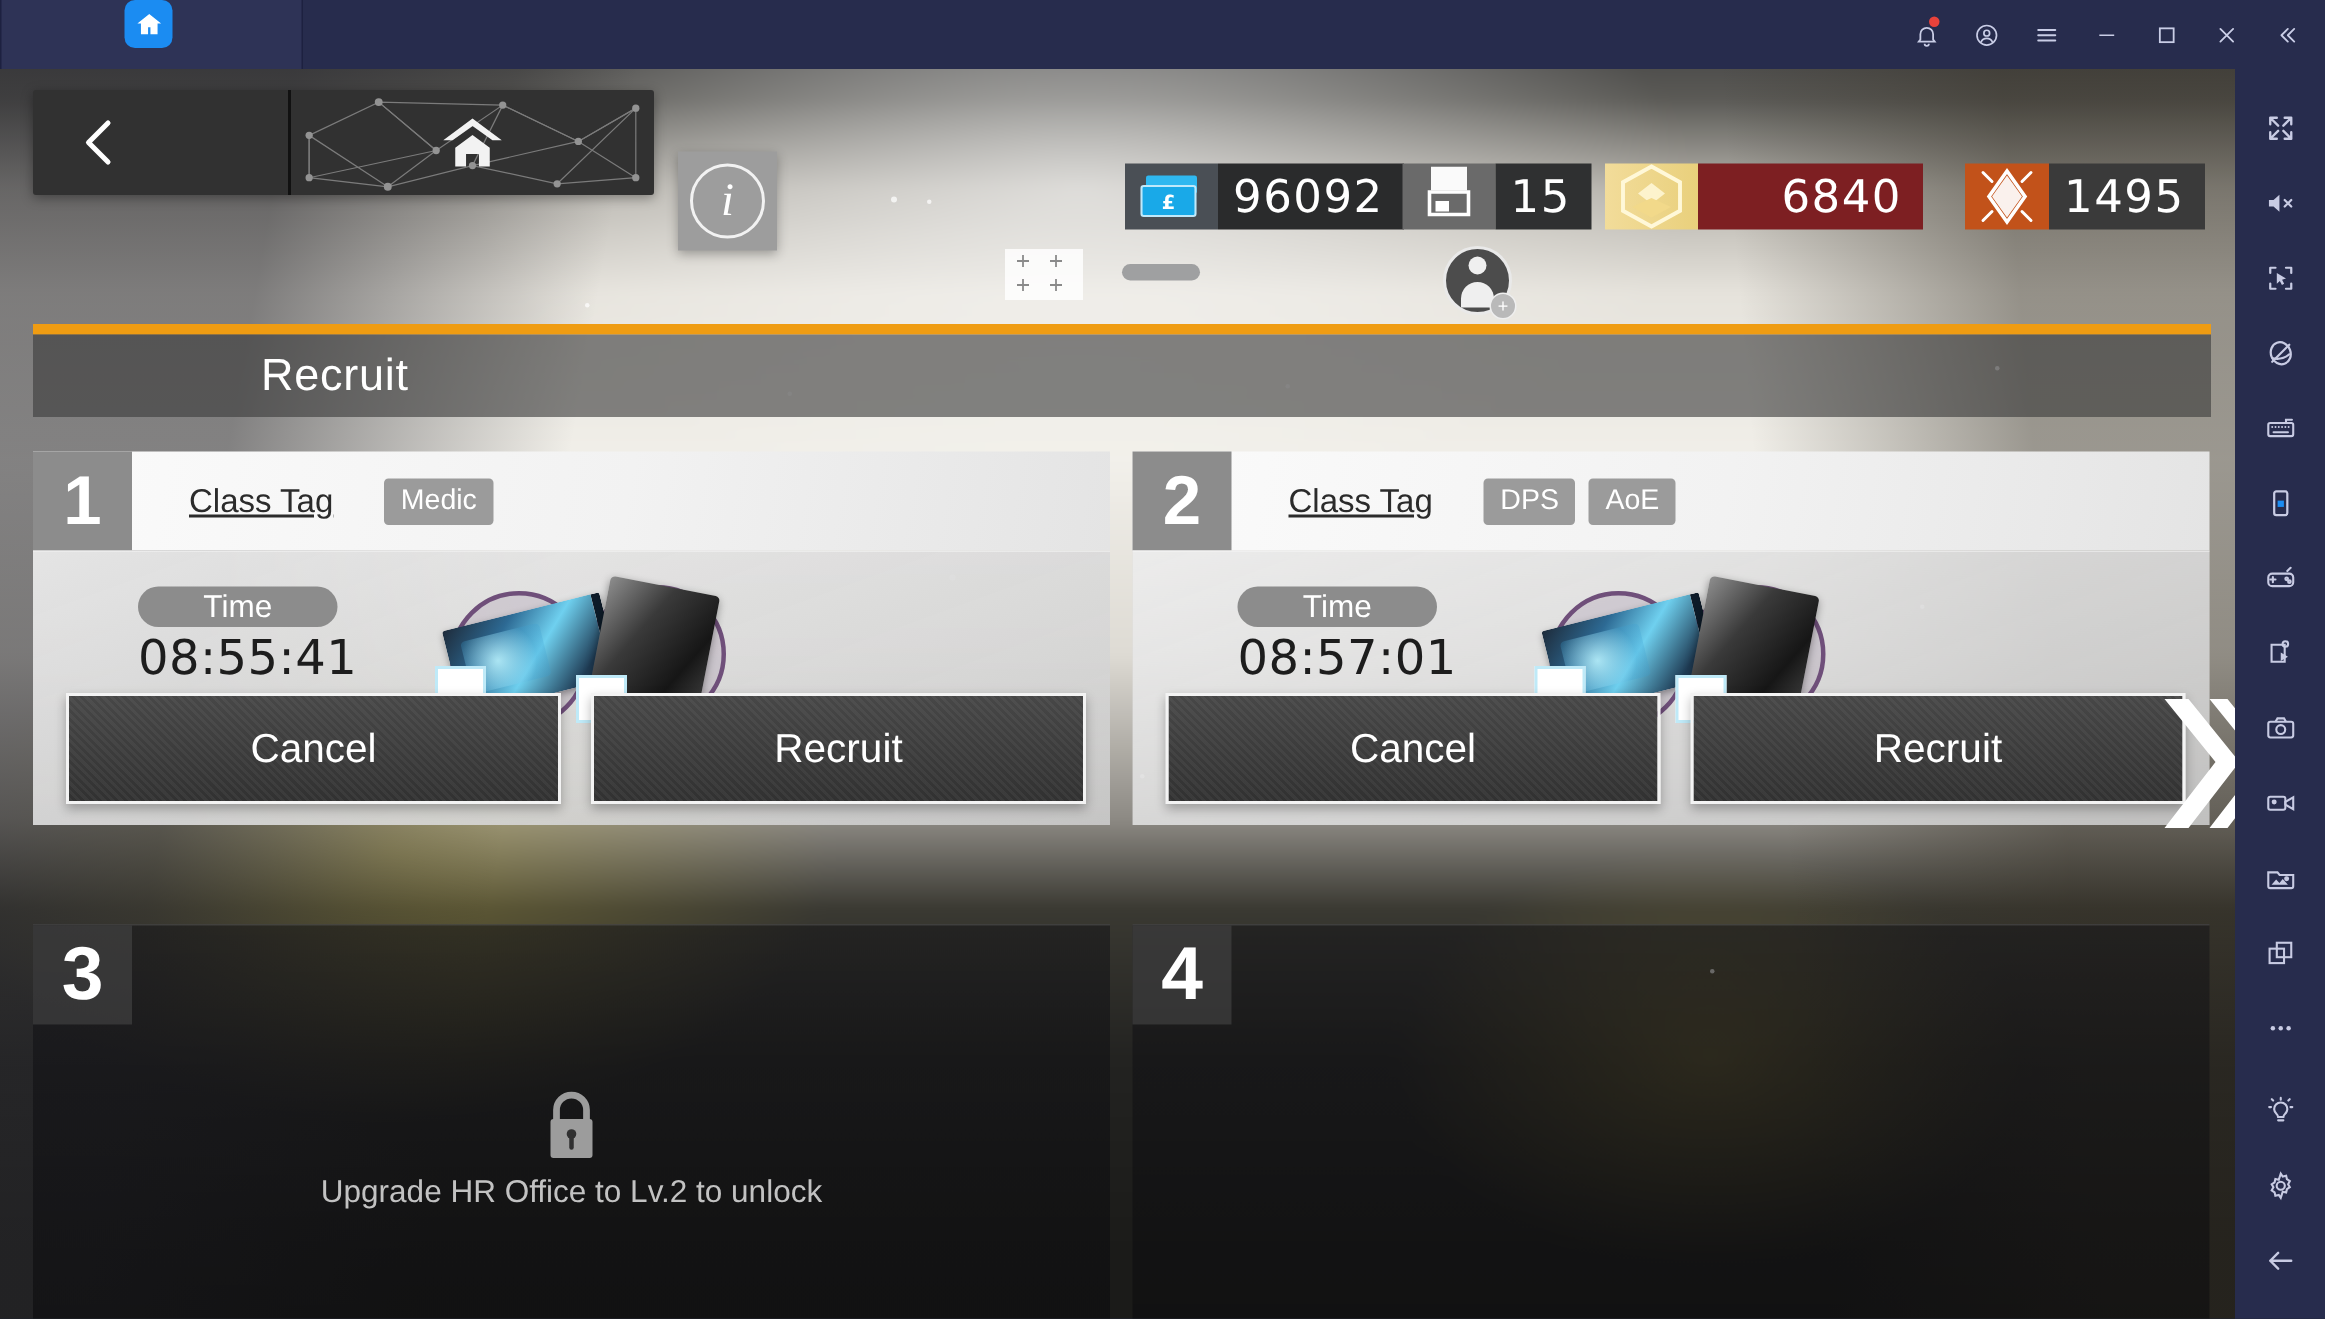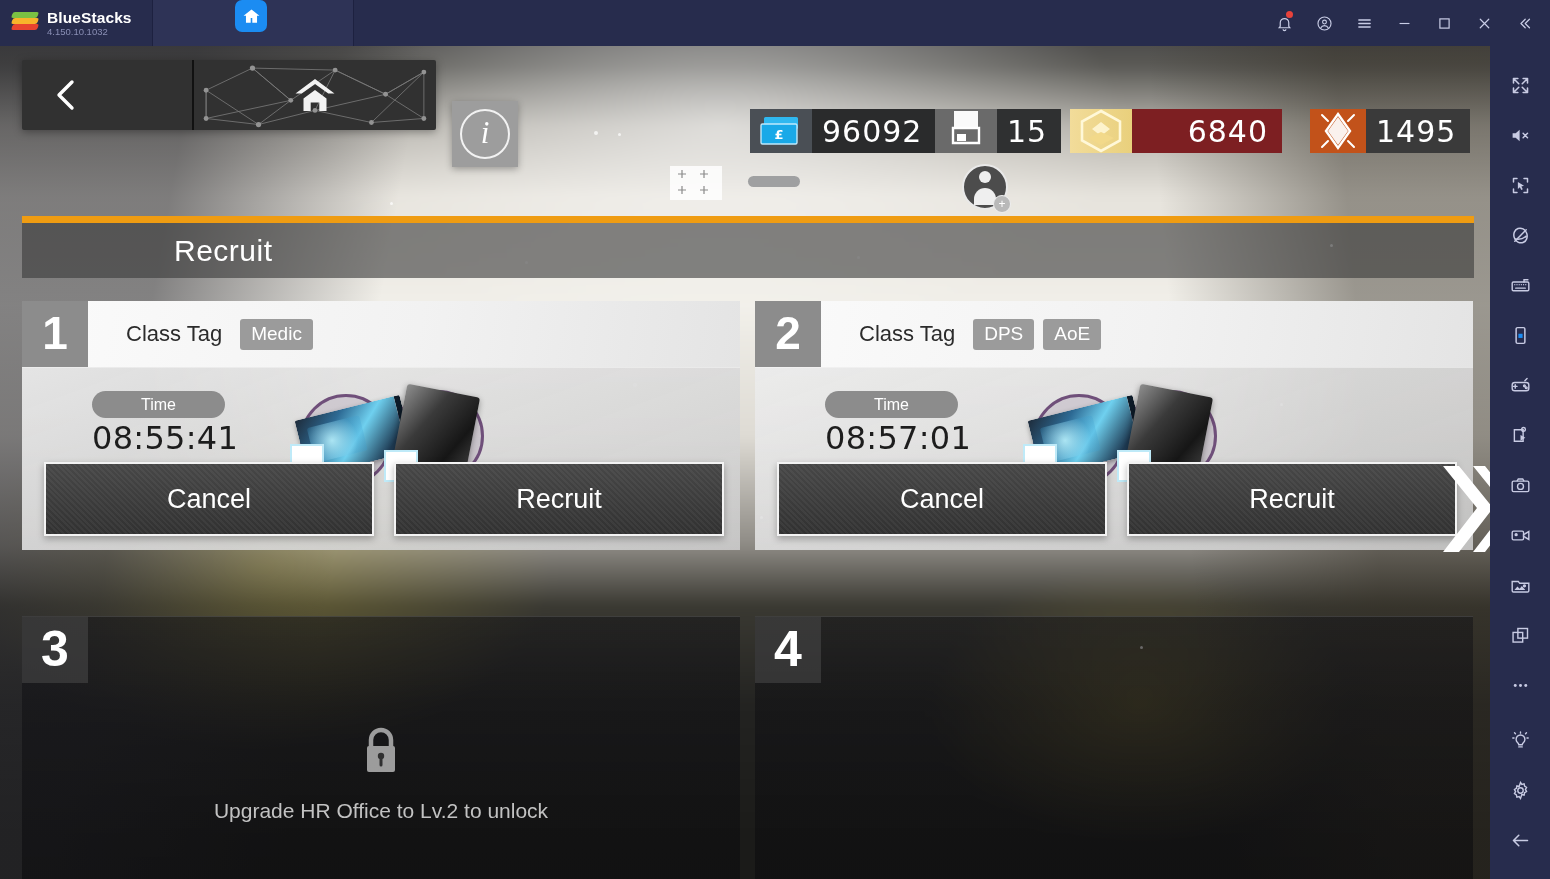--- a/index.html
+++ b/index.html
@@ -211,37 +211,37 @@
   .slot-head {
     height: 66px; display: flex; align-items: center;
     background: linear-gradient(100deg, #fbfbfb 0%, #f2f2f2 55%, #e4e4e4 100%);
   }
   .slot-num {
     width: 66px; height: 66px; flex: none;
     background: #8c8c8c; color: #fff;
     display: flex; align-items: center; justify-content: center;
     font-size: 46px; font-weight: bold; line-height: 1; padding-bottom: 3px;
   }
-  .slot-head .ct { font-size: 22px; color: #2b2b2b; margin-left: 38px; }
-  .tags { display: flex; gap: 9px; margin-left: 18px; }
+  .slot-head .ct { font-size: 22px; color: #2b2b2b; margin-left: 38px; text-decoration: underline; }
+  .tags { display: flex; gap: 9px; margin-left: 34px; }
   .tag {
     background: #9b9b9b; color: #fff; font-size: 19px;
     padding: 4px 11px 5px; border-radius: 3px; cursor: pointer;
   }
 
   .slot-body {
     height: 183px; position: relative;
     background: linear-gradient(160deg, rgba(236,236,236,.93) 0%, rgba(222,222,222,.90) 45%, rgba(205,205,205,.88) 100%);
     border-top: 1px solid rgba(255,255,255,.55);
   }
   .time-pill {
     position: absolute; left: 70px; top: 23px; width: 133px; height: 27px;
     background: #8c8c8c; border-radius: 14px;
     display: flex; align-items: center; justify-content: center;
-    color: #fff; font-size: 16px;
+    color: #fff; font-size: 21px;
   }
   .time-val {
     position: absolute; left: 70px; top: 51px; width: 133px;
     text-align: center; font-size: 32px; color: #1d1d1d; letter-spacing: .3px;
     font-family: "DejaVu Sans", sans-serif;
   }
 
   .items { position: absolute; left: 258px; top: 14px; width: 230px; height: 110px; }
   .item-halo {
     position: absolute; width: 92px; height: 92px; border-radius: 50%;
@@ -291,21 +291,21 @@
   }
 
   
   .slot.locked {
     background: linear-gradient(180deg, rgba(18,18,22,.52) 0%, rgba(10,10,12,.62) 100%);
     border-top: 1px solid rgba(255,255,255,.16);
   }
   .slot.locked .slot-num { background: rgba(75,75,75,.55); font-size: 50px; }
   .lock-wrap {
     position: absolute; left: 0; right: 0; top: 108px;
-    display: flex; flex-direction: column; align-items: center; gap: 24px;
+    display: flex; flex-direction: column; align-items: center; gap: 8px;
   }
   .lock-ico { width: 42px; height: 50px; opacity: .72; }
   .lock-txt { font-size: 21px; color: #c2c2c2; }
 
   
   #sidebar {
     position: absolute; top: 46px; right: 0;
     width: 60px; height: 833px; background: #272c4d;
     display: flex; flex-direction: column; align-items: center;
   }
@@ -314,31 +314,20 @@
     cursor: pointer; color: #c8cbe3;
   }
   .sb-item svg { width: 21px; height: 21px; }
   .sb-spacer { flex: 1; }
 </style>
 </head>
 <body>
 
 <div id="titlebar">
 
-  <div class="bs-brand">
-    <div class="bs-logo">
-        <i></i>
-        <i></i>
-        <i></i>
-      </div>
-    <div class="bs-txt">
-      <div class="bs-name">BlueStacks</div>
-      <div class="bs-ver">4.150.10.1032</div>
-    </div>
-  </div>
 
   <div class="tab home">
     <span class="tab-ico">
       <svg viewBox="0 0 24 24" fill="#fff">
           <path d="M12 3 2 11h3v9h6v-6h2v6h6v-9h3L12 3z"></path>
         </svg>
     </span>
     <span class="tab-label">Home</span>
   </div>
 

